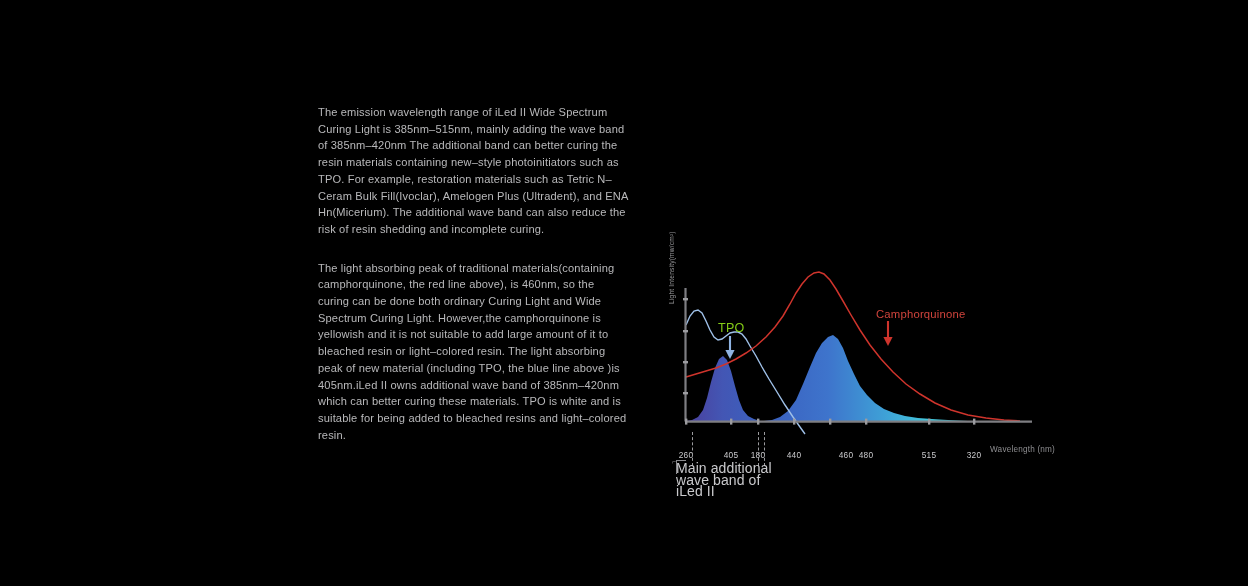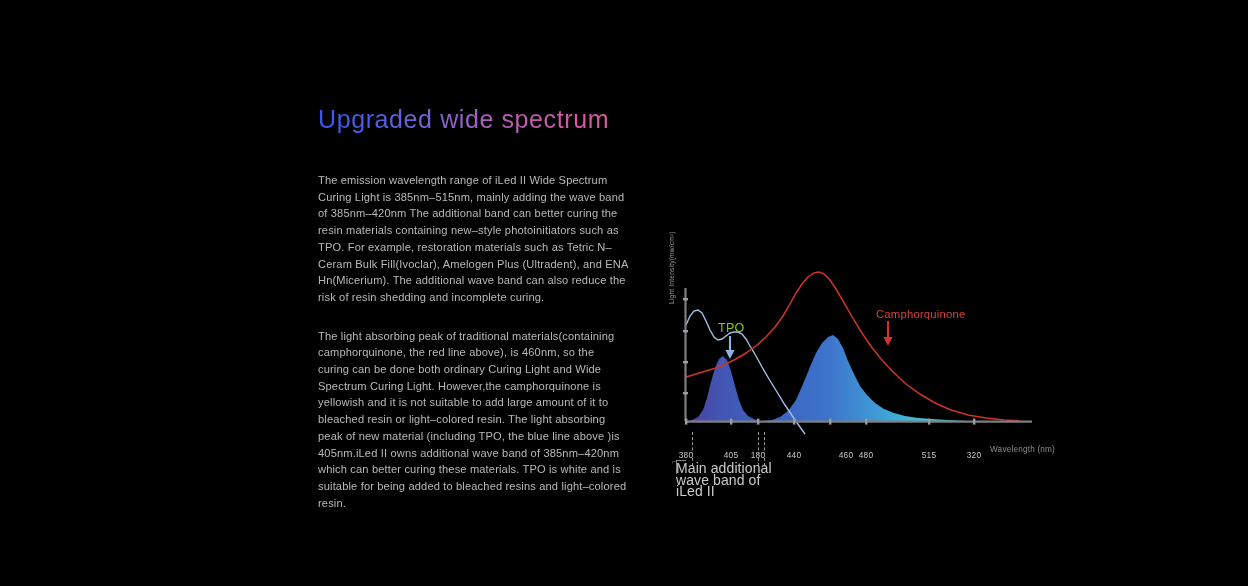--- a/index.html
+++ b/index.html
@@ -122,21 +122,20 @@
     position: absolute; left: 0px; top: 198px;
     color: #8a8a8d; font-size: 7px;
   }
 </style>
 </head>
 <body>
 
 <div id="page">
 
   <div id="left-col">
-    <h1 id="page-title">Upgraded wide spectrum</h1>
     <p class="body-para">The emission wavelength range of iLed II  Wide Spectrum Curing Light is 385nm–515nm, mainly adding the wave band of 385nm–420nm The additional band can better curing the resin materials containing new–style photoinitiators such as TPO. For example, restoration materials such as Tetric N–Ceram Bulk Fill(Ivoclar), Amelogen Plus (Ultradent), and ENA Hn(Micerium). The additional wave band can also reduce the risk of resin shedding and incomplete curing.</p>
     <p class="body-para">The light absorbing peak of traditional materials(containing camphorquinone, the red line above), is 460nm, so the curing can be done both ordinary Curing Light and Wide Spectrum Curing Light. However,the camphorquinone is yellowish and it is not suitable to add large amount of it to bleached resin or light–colored resin. The light absorbing peak of new material (including TPO, the blue line above )is 405nm.iLed II owns additional wave band of 385nm–420nm which can better curing these materials. TPO is white and is suitable for being added to bleached resins and light–colored resin.</p>
   </div>
 
   <div id="chart-block">
 
 
     <div id="plot">
       <svg width="420" height="215" viewBox="0 0 420 215">
         <defs>
@@ -203,21 +202,21 @@
           <path d="M 216,86 L 211.4,77 L 220.6,77 Z" fill="#cf342c"></path>
         </g>
       </svg>
 
       <div id="tpo-label" class="ann-text">TPO</div>
       <div id="cq-label" class="ann-text">Camphorquinone</div>
 
       <div id="yaxis-label">Light Intensity(mw/cm²)</div>
       <div id="xaxis-label">Wavelength (nm)</div>
 
-      <div class="tick-label" style="left:14px">380</div>
+      <div class="tick-label" style="left:14px">260</div>
       <div class="tick-label" style="left:59px">405</div>
       <div class="tick-label" style="left:86px">180</div>
       <div class="tick-label" style="left:122px">440</div>
       <div class="tick-label" style="left:174px">460</div>
       <div class="tick-label" style="left:194px">480</div>
       <div class="tick-label" style="left:257px">515</div>
       <div class="tick-label" style="left:302px">320</div>
 
       <div class="dash-v" style="left:20px"></div>
       <div class="dash-v" style="left:86px"></div>

